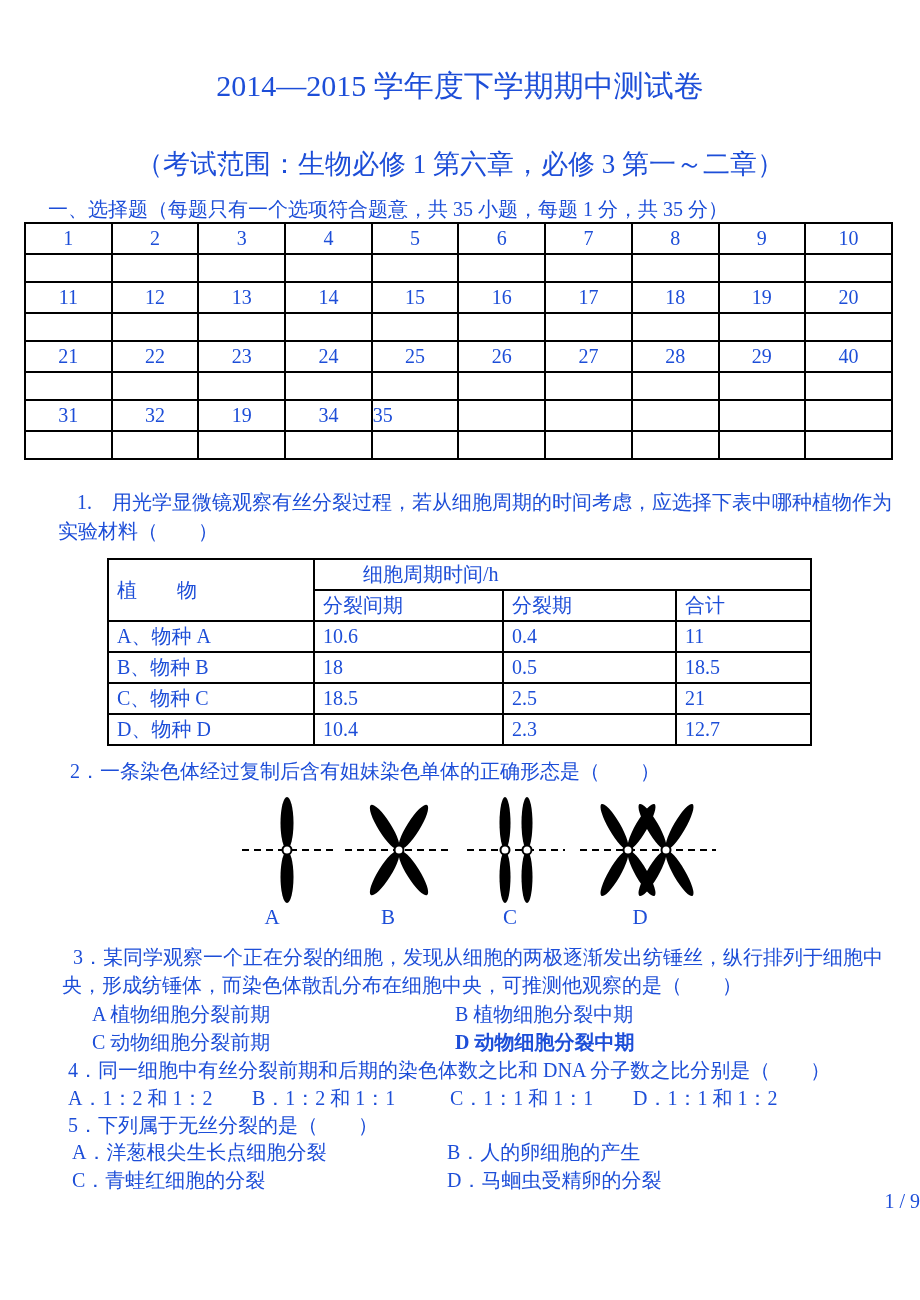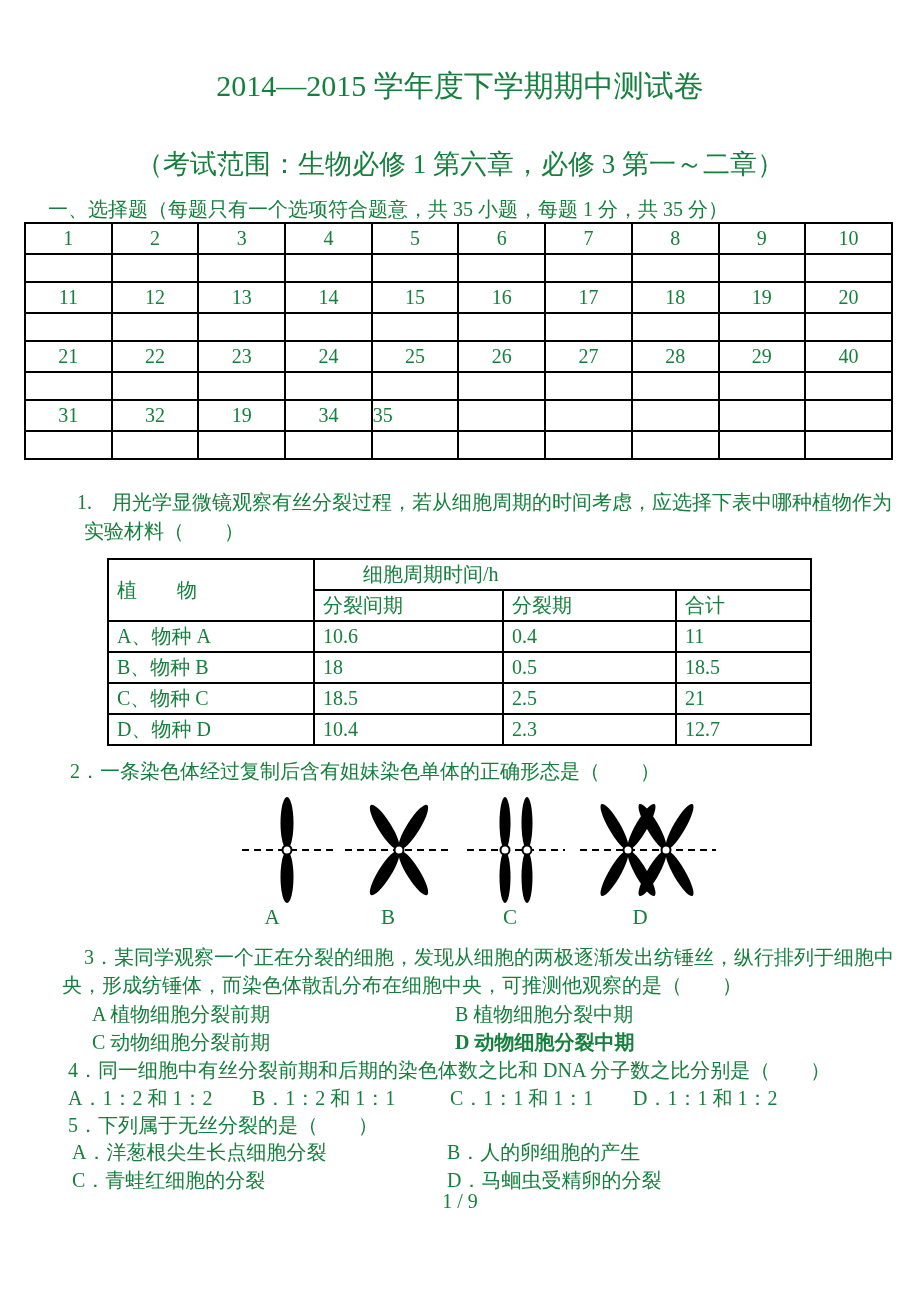--- a/index.html
+++ b/index.html
@@ -1,34 +1,34 @@
 <!DOCTYPE html>
 <html><head>
 <meta charset="utf-8">
 <style>
   html,body{margin:0;padding:0;background:#fff;}
-  .page{position:relative;width:920px;height:1300px;background:#ffffff;color:#15803d;
+  .page{position:relative;width:920px;height:1300px;background:#ffffff;color:#1d4ed8;
         font-family:"Liberation Serif","DejaVu Serif",serif;overflow:hidden;}
   .abs{position:absolute;white-space:nowrap;font-size:20px;line-height:1.3;}
 
   .title{top:66px;left:0;width:920px;text-align:center;font-size:30px;}
   .subtitle{top:103px;left:0;width:920px;text-align:center;font-size:30px;}
   .scope{top:147px;left:0;width:920px;text-align:center;font-size:27px;}
   .section-heading{top:196px;left:48px;font-size:20px;}
 
   
   .answer-grid{position:absolute;top:222px;left:24px;width:869px;
                border-collapse:collapse;table-layout:fixed;font-size:20px;}
   .answer-grid td{border:2px solid #000;text-align:center;vertical-align:middle;padding:0;overflow:hidden;}
   .answer-grid tr:nth-child(odd){height:31px;}
   .answer-grid tr:nth-child(even){height:28px;}
   .answer-grid tr:nth-child(7) td:nth-child(5){text-align:left;}
 
   .q1-l1{top:489px;left:77px;}
-  .q1-l2{top:518px;left:84px;}
+  .q1-l2{top:518px;left:58px;}
 
   
   .q1-table{position:absolute;top:558px;left:107px;width:703px;
             border-collapse:collapse;font-size:20px;table-layout:fixed;}
   .q1-table td{border:2px solid #000;padding:1px 8px;vertical-align:middle;overflow:hidden;}
   .q1-table thead tr{height:30px;}
   .q1-table tbody tr{height:31px;}
   .q1-table td.group{padding-left:48px;}
 
   .q2-text{top:758px;left:70px;}
@@ -36,34 +36,34 @@
   
   .figures{position:absolute;top:793px;left:0;width:920px;height:145px;}
   .fig-svg{position:absolute;top:0;}
   #fig-a{left:240px;} #fig-b{left:343px;} #fig-c{left:465px;} #fig-d{left:578px;}
   .fig-svg .axis{stroke:#000;stroke-width:2;stroke-dasharray:7 5;fill:none;}
   .fig-svg ellipse{fill:#000;}
   .fig-svg .centromere{fill:#fff;stroke:#000;stroke-width:2;}
   .fig-label{position:absolute;top:112px;width:26px;text-align:center;font-size:21px;}
   #lbl-a{left:259px;} #lbl-b{left:375px;} #lbl-c{left:497px;} #lbl-d{left:627px;}
 
-  .q3-l1{top:944px;left:84px;}
+  .q3-l1{top:944px;left:73px;}
   .q3-l2{top:972px;left:62px;}
   .q3-a{top:1001px;left:92px;} .q3-b{top:1001px;left:455px;}
   .q3-c{top:1029px;left:92px;} .q3-d{top:1029px;left:455px;font-weight:bold;}
 
   .q4-t{top:1057px;left:68px;}
   .q4-a{top:1085px;left:68px;} .q4-b{top:1085px;left:252px;}
   .q4-c{top:1085px;left:450px;} .q4-d{top:1085px;left:633px;}
 
   .q5-t{top:1112px;left:68px;}
   .q5-a{top:1139px;left:72px;} .q5-b{top:1139px;left:447px;}
   .q5-c{top:1167px;left:72px;} .q5-d{top:1167px;left:447px;}
 
-  .footer{top:1188px;left:0;width:920px;text-align:center;font-size:20px;}
+  .footer{top:1188px;left:0;width:920px;text-align:right;font-size:20px;}
 </style>
 </head>
 <body>
 
 <div class="page">
 
   <div class="abs title">2014—2015 学年度下学期期中测试卷</div>
   <div class="abs scope">（考试范围：生物必修 1 第六章，必修 3 第一～二章）</div>
   <div class="abs section-heading">一、选择题（每题只有一个选项符合题意，共 35 小题，每题 1 分，共 35 分）</div>
 

